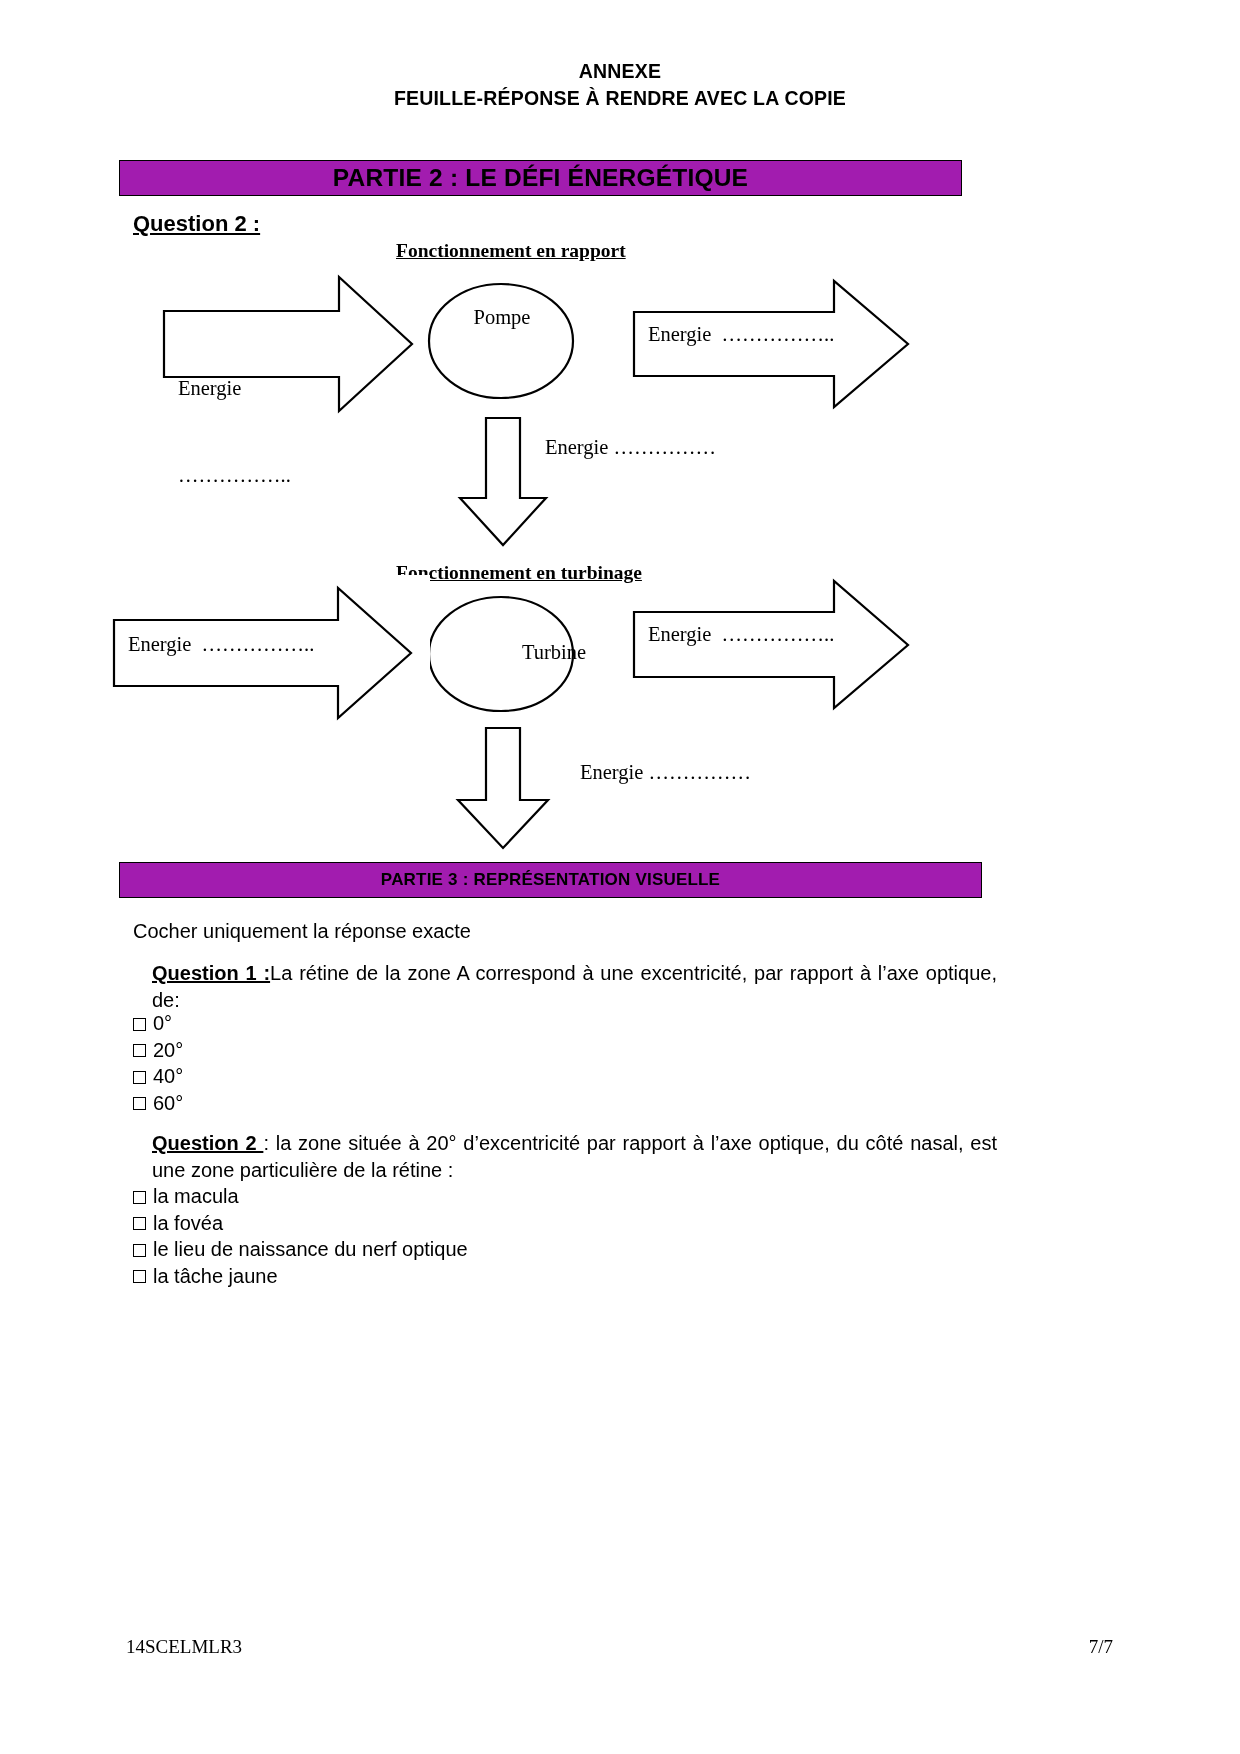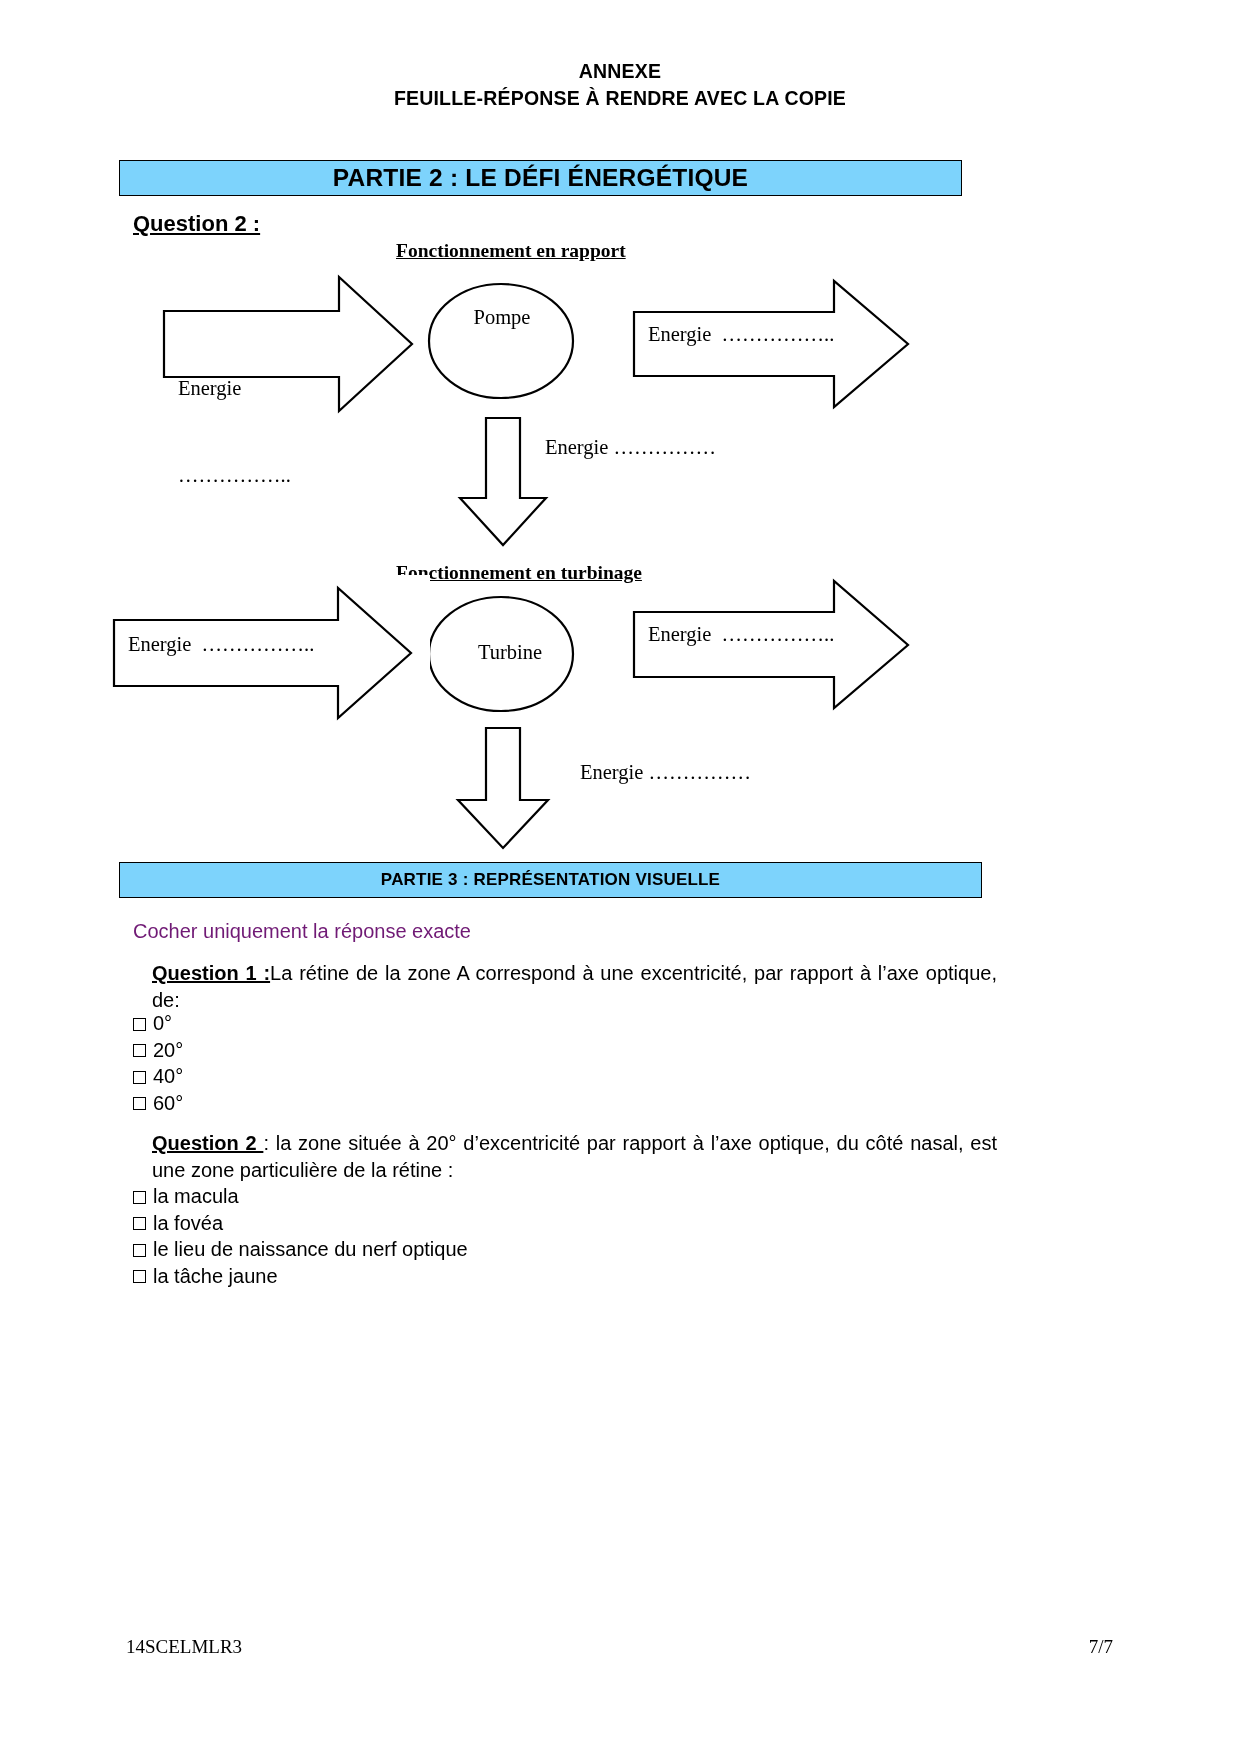--- a/index.html
+++ b/index.html
@@ -33,21 +33,21 @@
 
   
   .part-banner {
     position: absolute;
     border: 1px solid #000000;
     box-sizing: border-box;
     text-align: center;
     font-family: "Liberation Sans", sans-serif;
     font-weight: bold;
     letter-spacing: 0.2px;
-    background: #7dd3fc;
+    background: #a21caf;
   }
   #banner-part2 {
     left: 119px;
     top: 160px;
     width: 843px;
     height: 36px;
     line-height: 34px;
     font-size: 24.5px;
   }
   #banner-part3 {
@@ -104,37 +104,37 @@
     font-family: "Liberation Serif", serif;
     font-size: 20.5px;
     line-height: 29px;
     white-space: pre;
   }
   .dlabel.center {
     text-align: center;
   }
 
   #lbl-pompe       { left: 432px; top: 303px; width: 140px; }
-  #lbl-turbine     { left: 432px; top: 638px; width: 156px; }
+  #lbl-turbine     { left: 432px; top: 638px; width: 156px; padding-left: 44px; }
 
   #lbl-in-pompage  { left: 178px; top: 316px; }
   #lbl-out-pompage { left: 648px; top: 320px; }
   #lbl-down-pompage{ left: 545px; top: 433px; }
 
   #lbl-in-turbine  { left: 128px; top: 630px; }
   #lbl-out-turbine { left: 648px; top: 620px; }
   #lbl-down-turbine{ left: 580px; top: 758px; }
 
   
   .body-text {
     position: absolute;
     font-family: "Liberation Sans", sans-serif;
     font-size: 20px;
     line-height: 28px;
-    color: #701a75;
+    color: #000000;
   }
   #cocher-line {
     left: 133px;
     top: 917px;
     width: 840px;
   }
   .qblock {
     position: absolute;
     left: 133px;
     width: 845px;

